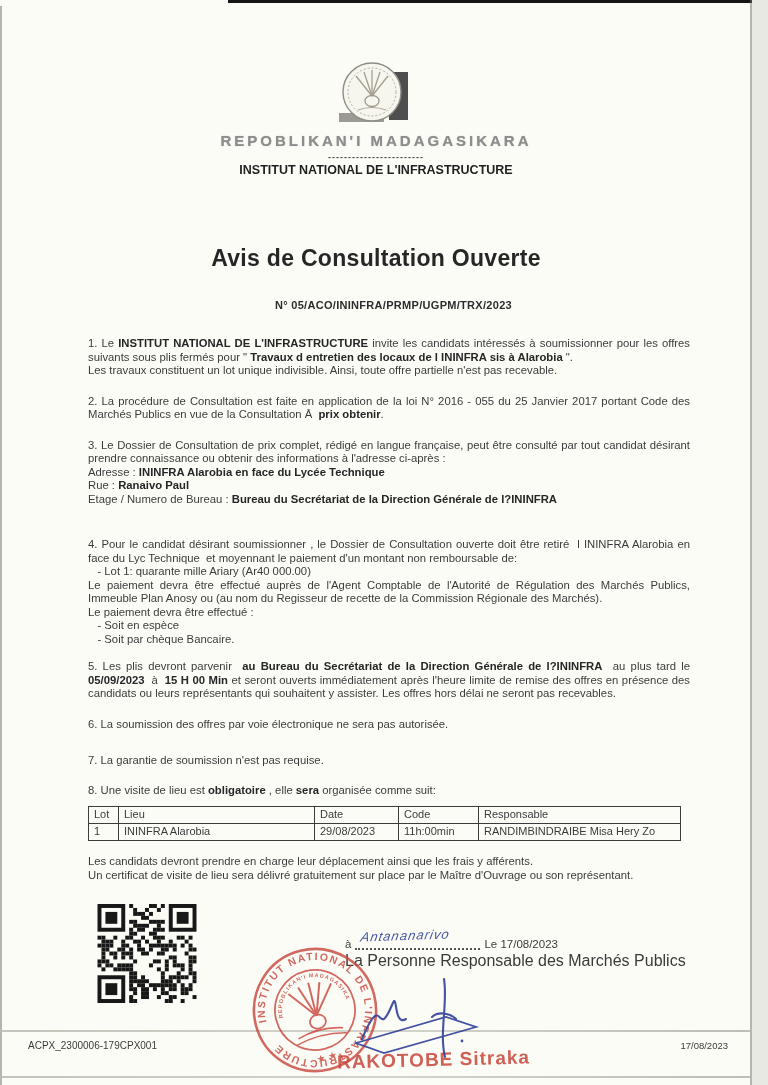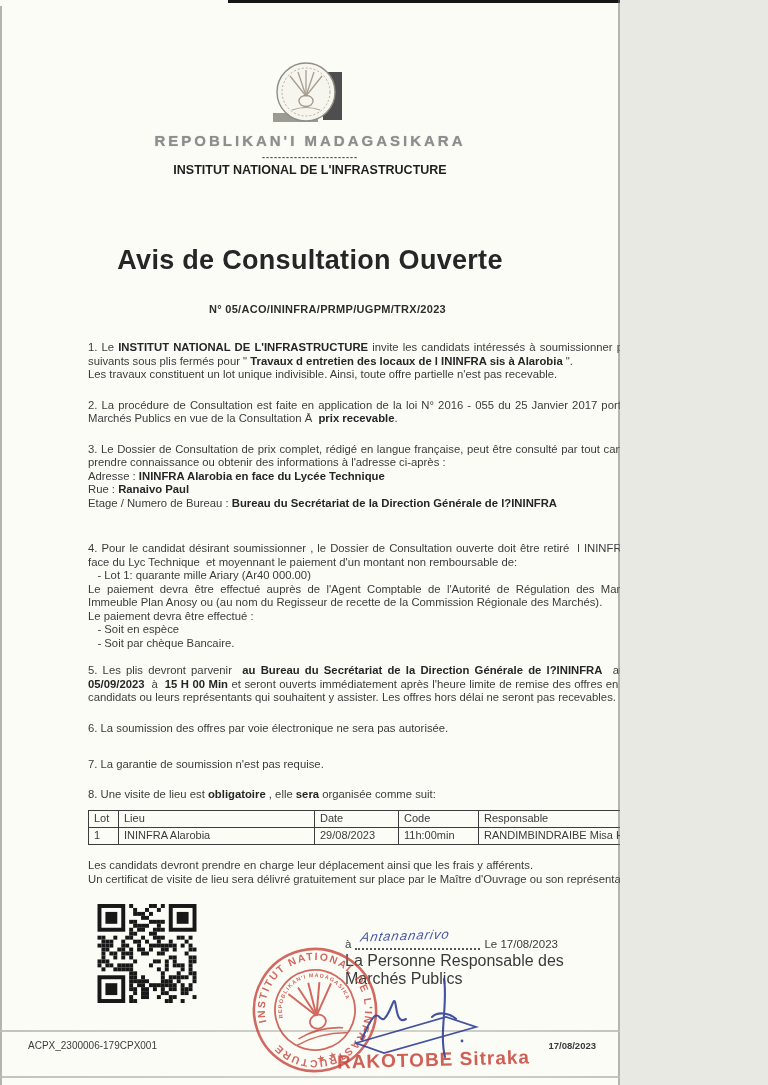--- a/index.html
+++ b/index.html
@@ -1,37 +1,37 @@
 <!DOCTYPE html>
 <html><head>
 <meta charset="utf-8">
 <style>
   * { margin:0; padding:0; box-sizing:border-box; }
   html,body { width:768px; height:1085px; background:#e9e9e4; }
   .page {
-    position:relative; width:620px; height:1085px; overflow:hidden;
+    position:relative; width:752px; height:1085px; overflow:hidden;
     background:#fcfcf7; color:#3a3a3a;
     font-family:"Liberation Sans", sans-serif;
   }
   
   .edge-top { position:absolute; top:0; left:228px; right:0; height:3px; background:#161616; }
   .edge-left { position:absolute; top:6px; left:0; width:2px; height:1079px; background:#7a7a74; opacity:.55; }
   .edge-right { position:absolute; top:0; right:0; width:2px; height:1085px; background:#6e6e68; opacity:.5; }
 
   
   .doc-header { padding-top:58px; text-align:center; }
   .seal-wrap { width:90px; height:72px; margin:0 auto; }
   .republic { font-weight:700; font-size:15px; letter-spacing:3px; color:#8d8d8d;
               text-shadow:0 0 1px #aaa; margin-top:2px; }
   .motto { font-family:"Liberation Serif", serif; font-style:italic; font-size:15px;
            color:#828282; letter-spacing:1px; margin-top:1px; }
   .dashes { font-size:9px; font-weight:700; color:#4a4a4a; letter-spacing:1px; margin-top:3px; }
   .institute { font-size:12.5px; font-weight:700; color:#1f1f1f; margin-top:1px; }
 
-  .title { text-align:center; font-size:27px; font-weight:700; color:#262626;
+  .title { text-align:center; font-size:23px; font-weight:700; color:#262626;
            margin-top:68px; letter-spacing:.3px; }
   .reference { text-align:center; font-size:11px; font-weight:700; color:#2c2c2c;
                margin-top:27px; letter-spacing:.3px;padding-left:35px; }
 
   
   .content { margin:26px 78px 0 88px; width:602px; font-size:11.3px; line-height:13.5px;
              text-align:justify; color:#3b3b3b; }
   .content p { white-space:pre-wrap; }
   .content b { color:#262626; }
   .p1 { margin-bottom:17px; }
@@ -62,21 +62,21 @@
   .signature-svg { position:absolute; left:348px; top:973px; width:138px; height:92px; z-index:5; }
   .stamp-svg { position:absolute; left:226px; top:940px; width:178px; height:142px; z-index:3; }
   .stamp-name { position:absolute; left:337px; top:1049px; z-index:4;
                 font-size:19px; font-weight:700; color:#c8453b; letter-spacing:1px;
                 transform:rotate(-1.5deg); opacity:.85; }
   .scanline { position:absolute; left:0; width:768px; height:2px;
               background:linear-gradient(90deg,#bdbdb4,#cfcfc6,#b5b5ac); opacity:.9; }
   .scanline-1 { top:1030px; }
   .scanline-2 { top:1076px; }
   .footer-left  { position:absolute; left:28px;  top:1040px; font-size:10px; font-weight:400; color:#3a3a3a; }
-  .footer-right { position:absolute; right:24px; top:1040px; font-size:9.5px; font-weight:700; color:#3a3a3a; }
+  .footer-right { position:absolute; right:24px; top:1040px; font-size:9.5px; font-weight:400; color:#3a3a3a; }
 </style>
 </head>
 <body>
 
 <div class="page">
   <div class="edge-top"></div>
   <div class="edge-left"></div>
   <div class="edge-right"></div>
 
   <header class="doc-header">
@@ -101,21 +101,21 @@
     <div class="dashes">------------------------</div>
     <div class="institute">INSTITUT NATIONAL DE L'INFRASTRUCTURE</div>
   </header>
 
   <h1 class="title">Avis de Consultation Ouverte</h1>
   <div class="reference">N° 05/ACO/ININFRA/PRMP/UGPM/TRX/2023</div>
 
   <main class="content">
     <p class="p1"><span>1. Le </span><b>INSTITUT NATIONAL DE L'INFRASTRUCTURE</b><span> invite les candidats intéressés à soumissionner pour les offres suivants sous plis fermés pour " </span><b>Travaux d entretien des locaux de l ININFRA sis à Alarobia</b><span> ".
 Les travaux constituent un lot unique indivisible. Ainsi, toute offre partielle n'est pas recevable.</span></p>
-    <p class="p2"><span>2. La procédure de Consultation est faite en application de la loi N° 2016 - 055 du 25 Janvier 2017 portant Code des Marchés Publics en vue de la Consultation Ā  </span><b>prix recevable</b><span>.</span></p>
+    <p class="p2"><span>2. La procédure de Consultation est faite en application de la loi N° 2016 - 055 du 25 Janvier 2017 portant Code des Marchés Publics en vue de la Consultation Ā  </span><b>prix obtenir</b><span>.</span></p>
     <p class="p3"><span>3. Le Dossier de Consultation de prix complet, rédigé en langue française, peut être consulté par tout candidat désirant prendre connaissance ou obtenir des informations à l'adresse ci-après :
 Adresse : </span><b>ININFRA Alarobia en face du Lycée Technique</b><span>
 Rue : </span><b>Ranaivo Paul</b><span>
 Etage / Numero de Bureau : </span><b>Bureau du Secrétariat de la Direction Générale de l?ININFRA</b></p>
     <p class="p4"><span>4. Pour le candidat désirant soumissionner , le Dossier de Consultation ouverte doit être retiré  l ININFRA Alarobia en face du Lyc Technique  et moyennant le paiement d'un montant non remboursable de:
    - Lot 1: quarante mille Ariary (Ar40 000.00)
 Le paiement devra être effectué auprès de l'Agent Comptable de l'Autorité de Régulation des Marchés Publics, Immeuble Plan Anosy ou (au nom du Regisseur de recette de la Commission Régionale des Marchés).
 Le paiement devra être effectué :
    - Soit en espèce
    - Soit par chèque Bancaire.</span></p>

